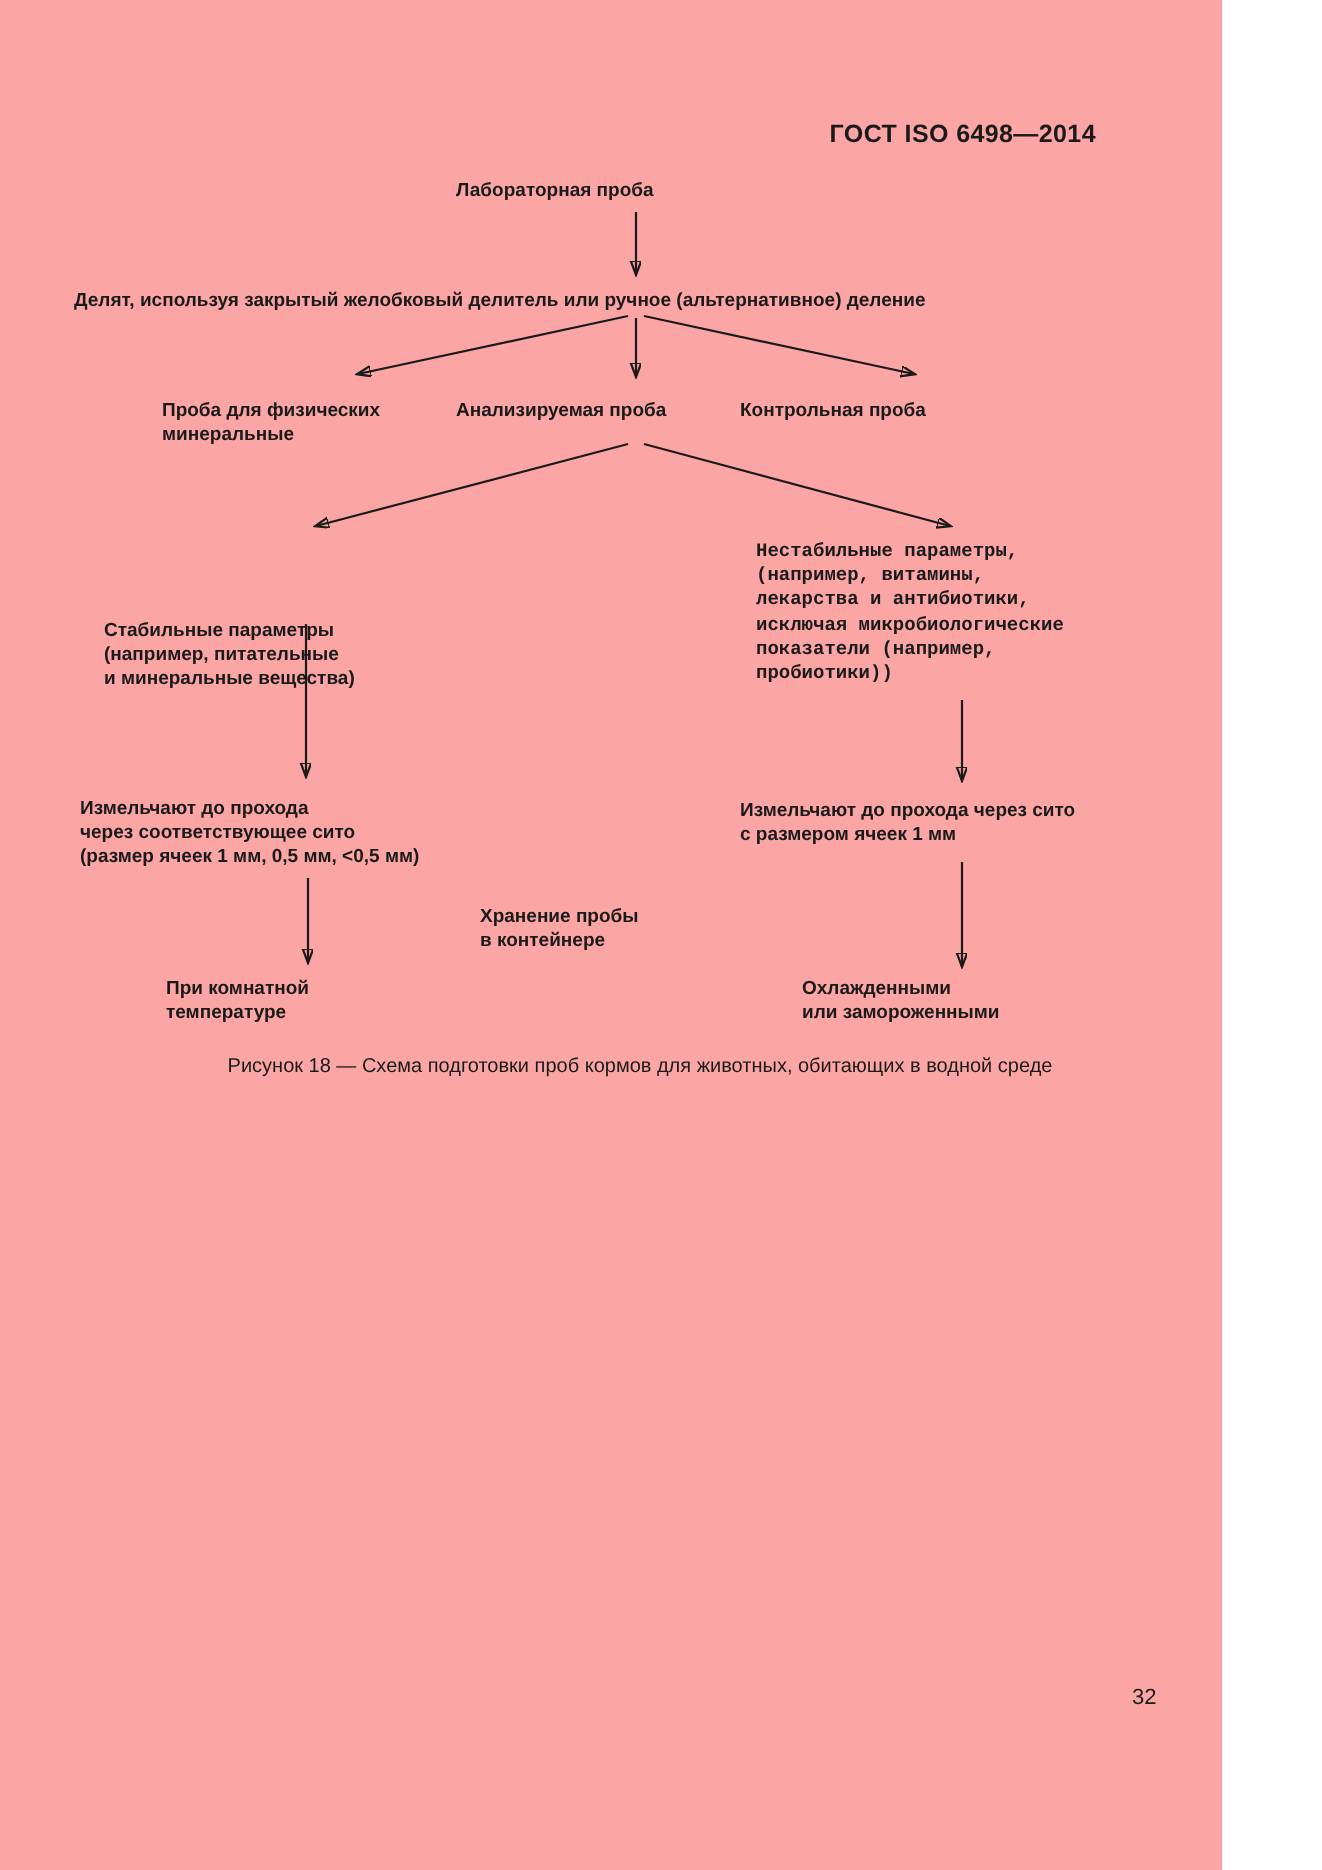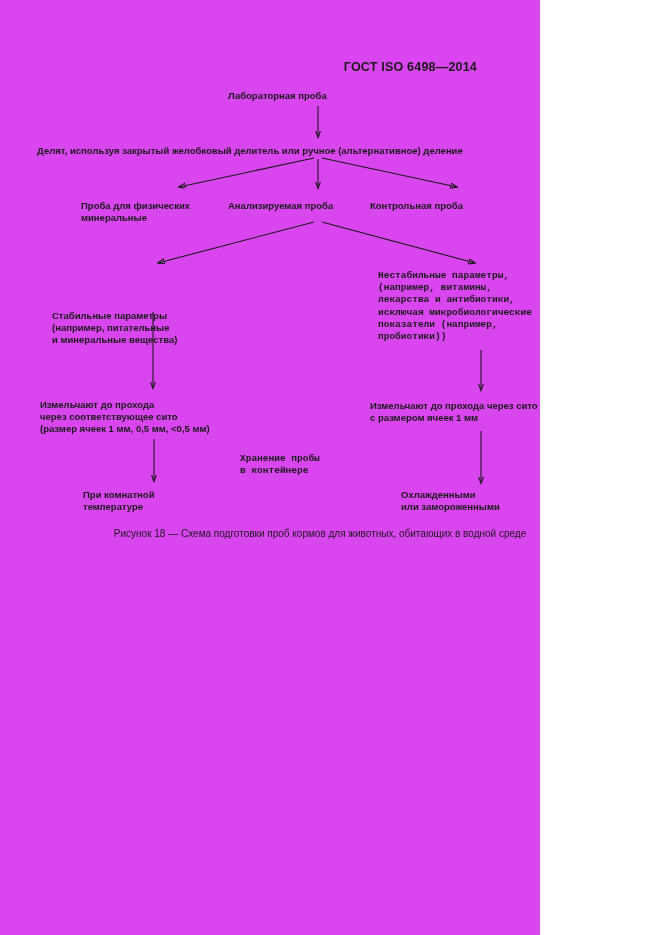--- a/index.html
+++ b/index.html
@@ -2,23 +2,23 @@
 <html><head>
 <meta charset="utf-8">
 <style>
   html, body {
     margin: 0;
     padding: 0;
     background: #ffffff;
   }
   .page {
     position: relative;
-    width: 540px;
+    width: 611px;
     height: 935px;
-    background: #d946ef;
+    background: #fca5a5;
     font-family: "Liberation Sans", sans-serif;
     color: #1a1a1a;
     overflow: hidden;
   }
   .doc-header {
     position: absolute;
     top: 60px;
     right: 63px;
     font-size: 12.5px;
     font-weight: bold;
@@ -107,21 +107,21 @@
 показатели (например,
 пробиотики))</div>
 
   <div class="node" style="left:160px; top:399px; width:240px;">Измельчают до прохода
 через соответствующее сито
 (размер ячеек 1 мм, 0,5 мм, &lt;0,5 мм)</div>
 
   <div class="node" style="left:485px; top:400px; width:230px;">Измельчают до прохода через сито
 с размером ячеек 1 мм</div>
 
-  <div class="node" style="left:320px; top:453px; width:160px;font-family:Liberation Mono, monospace;">Хранение пробы
+  <div class="node" style="left:320px; top:453px; width:160px;">Хранение пробы
 в контейнере</div>
 
   <div class="node" style="left:158px; top:489px; width:150px;">При комнатной
 температуре</div>
 
   <div class="node" style="left:486px; top:489px; width:170px;">Охлажденными
 или замороженными</div>
 
   <div class="figure-caption">Рисунок 18 — Схема подготовки проб кормов для животных, обитающих в водной среде</div>
 

